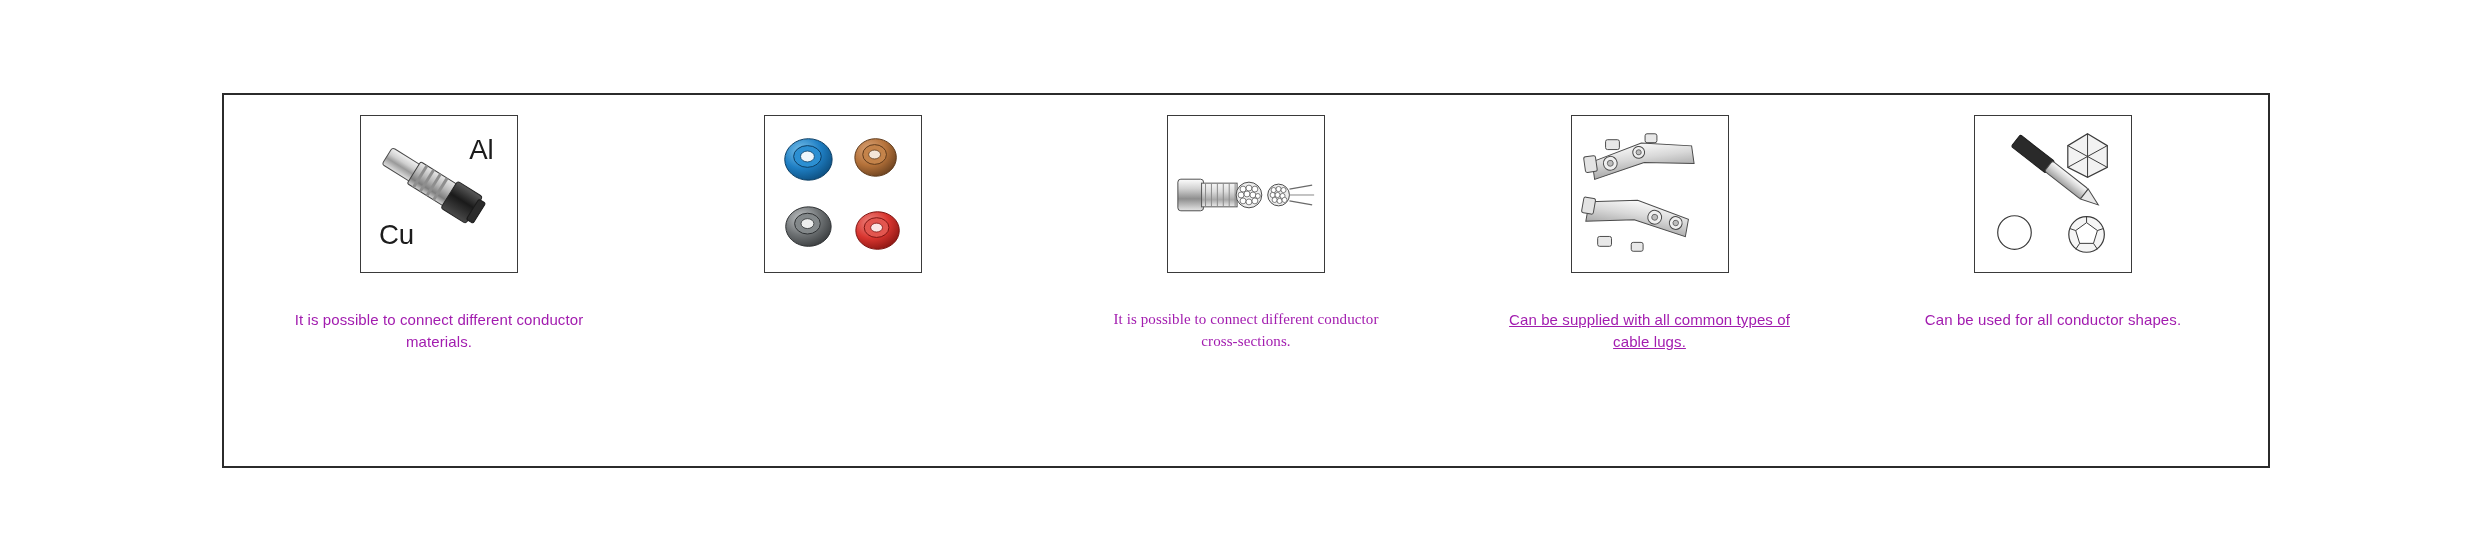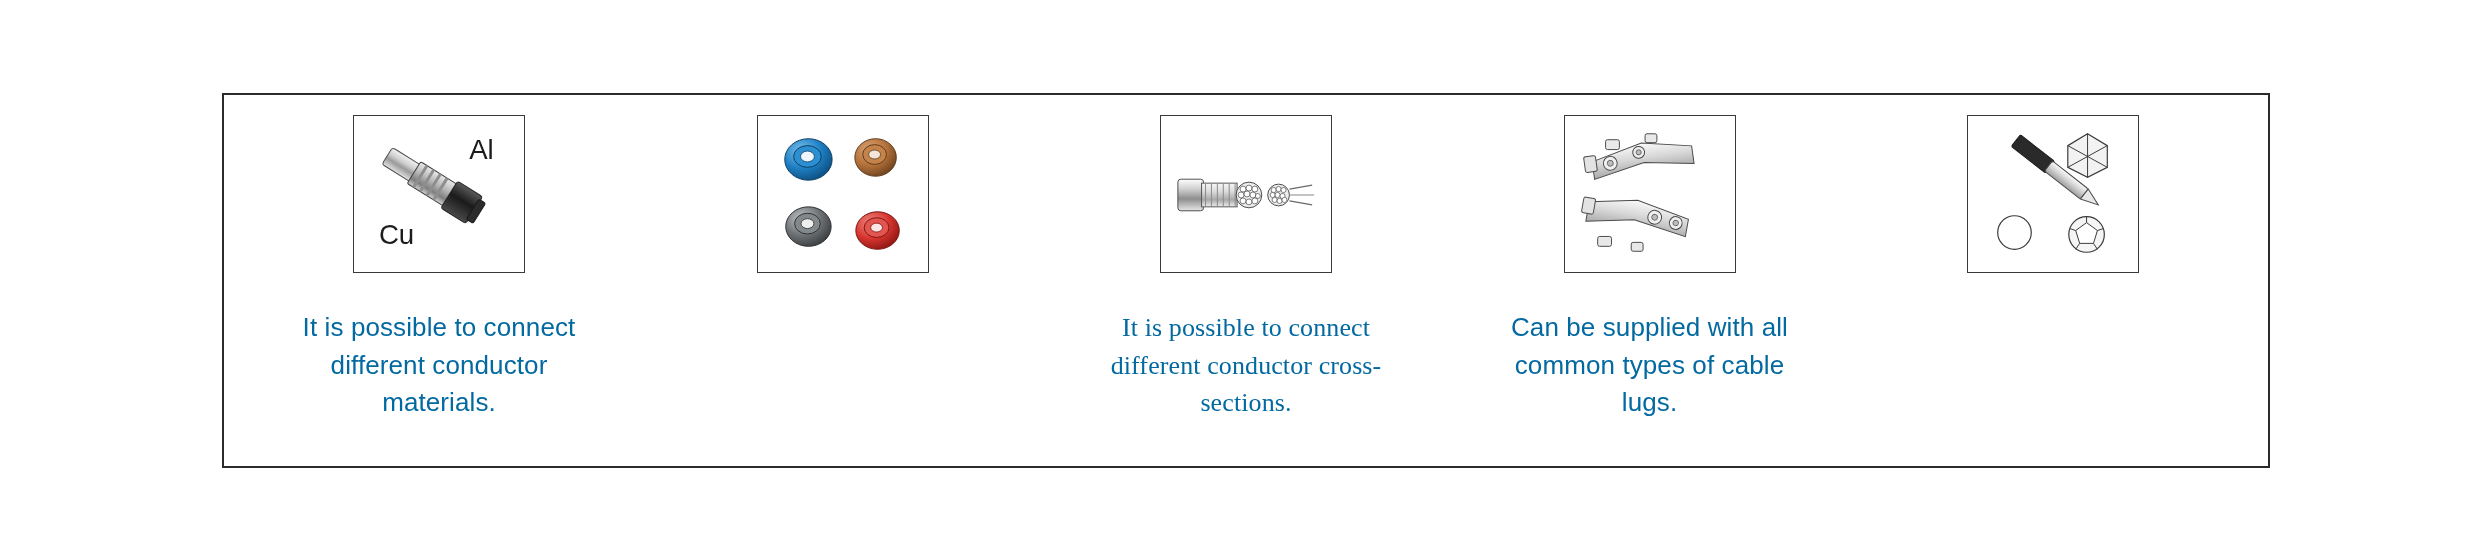--- a/index.html
+++ b/index.html
@@ -32,46 +32,46 @@
     justify-content: space-between;
     padding: 20px 35px 0 35px;
   }
   .feature-item {
     width: 360px;
     display: flex;
     flex-direction: column;
     align-items: center;
   }
   .icon-frame {
-    width: 172px;
+    width: 158px;
     height: 158px;
     border: 1.5px solid #3a3a3a;
     box-sizing: border-box;
     background: #ffffff;
     position: relative;
     overflow: hidden;
   }
   .icon-frame svg {
     display: block;
     width: 100%;
     height: 100%;
   }
   .caption {
     margin-top: 36px;
-    font-size: 26px;
+    font-size: 15px;
     line-height: 1.45;
-    color: #0369a1;
+    color: #a21caf;
     text-align: center;
     width: 300px;
     letter-spacing: 0.1px;
   }
   
   .item-2 .caption { width: 310px; }
   .item-3 .caption { width: 300px; font-family: Liberation Serif, serif; }
-  .item-4 .caption { width: 290px; }
+  .item-4 .caption { width: 290px; text-decoration: underline; }
   .item-5 .caption { width: 290px; }
 </style>
 </head>
 <body>
 
 <div class="page">
   <div class="feature-panel">
 
     <div class="feature-item item-1">
       <div class="icon-frame">
@@ -298,16 +298,17 @@
 
           <circle cx="40" cy="118" r="17" fill="#ffffff" stroke="#3a3a3a" stroke-width="1.2"></circle>
 
           <g transform="translate(113,120)">
             <circle cx="0" cy="0" r="18" fill="#f5f5f5" stroke="#3a3a3a" stroke-width="1.2"></circle>
             <path d="M0 -12 L11 -4 L7 9 L-7 9 L-11 -4 Z" fill="#ffffff" stroke="#3a3a3a" stroke-width="1"></path>
             <path d="M0 -12 L0 -18 M11 -4 L17 -6 M7 9 L11 15 M-7 9 L-11 15 M-11 -4 L-17 -6" stroke="#3a3a3a" stroke-width="1"></path>
           </g>
         </svg>
       </div>
+      <div class="caption">Can be used for all conductor shapes.</div>
     </div>
 
   </div>
 </div>
 
 </body></html>

